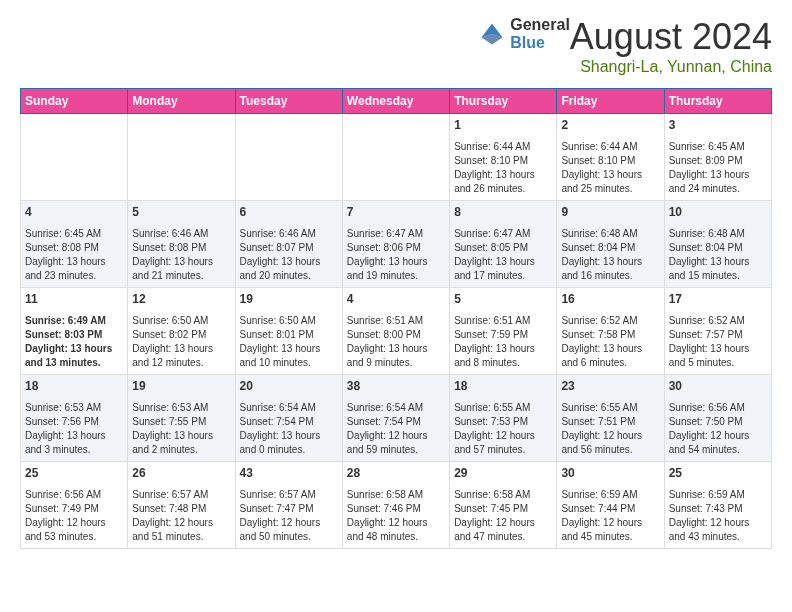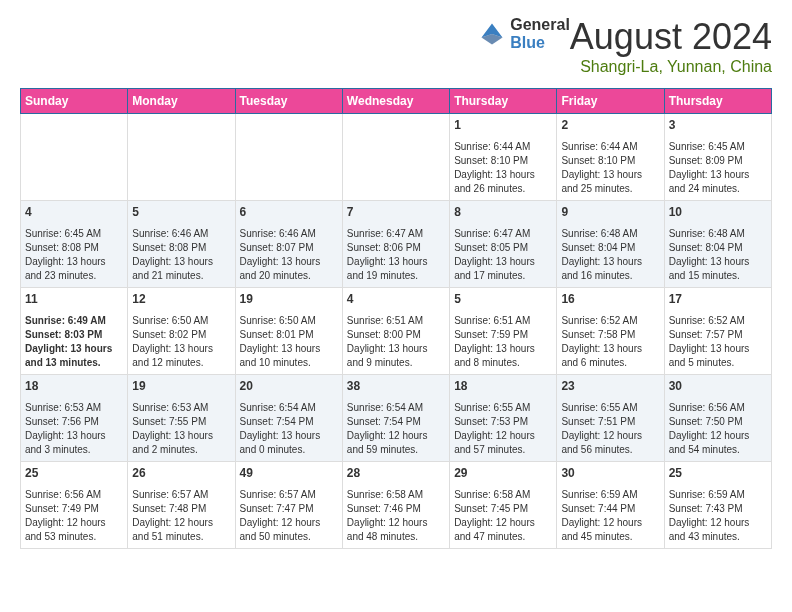--- a/index.html
+++ b/index.html
@@ -284,21 +284,21 @@
 Sunset: 7:49 PM
 Daylight: 12 hours and 53 minutes.</div>
         </td>
         <td>
           <span class="day-num">26</span>
           <div class="day-info" style="white-space: pre-line;">Sunrise: 6:57 AM
 Sunset: 7:48 PM
 Daylight: 12 hours and 51 minutes.</div>
         </td>
         <td>
-          <span class="day-num">49</span>
+          <span class="day-num">43</span>
           <div class="day-info" style="white-space: pre-line;">Sunrise: 6:57 AM
 Sunset: 7:47 PM
 Daylight: 12 hours and 50 minutes.</div>
         </td>
         <td>
           <span class="day-num">28</span>
           <div class="day-info" style="white-space: pre-line;">Sunrise: 6:58 AM
 Sunset: 7:46 PM
 Daylight: 12 hours and 48 minutes.</div>
         </td>

